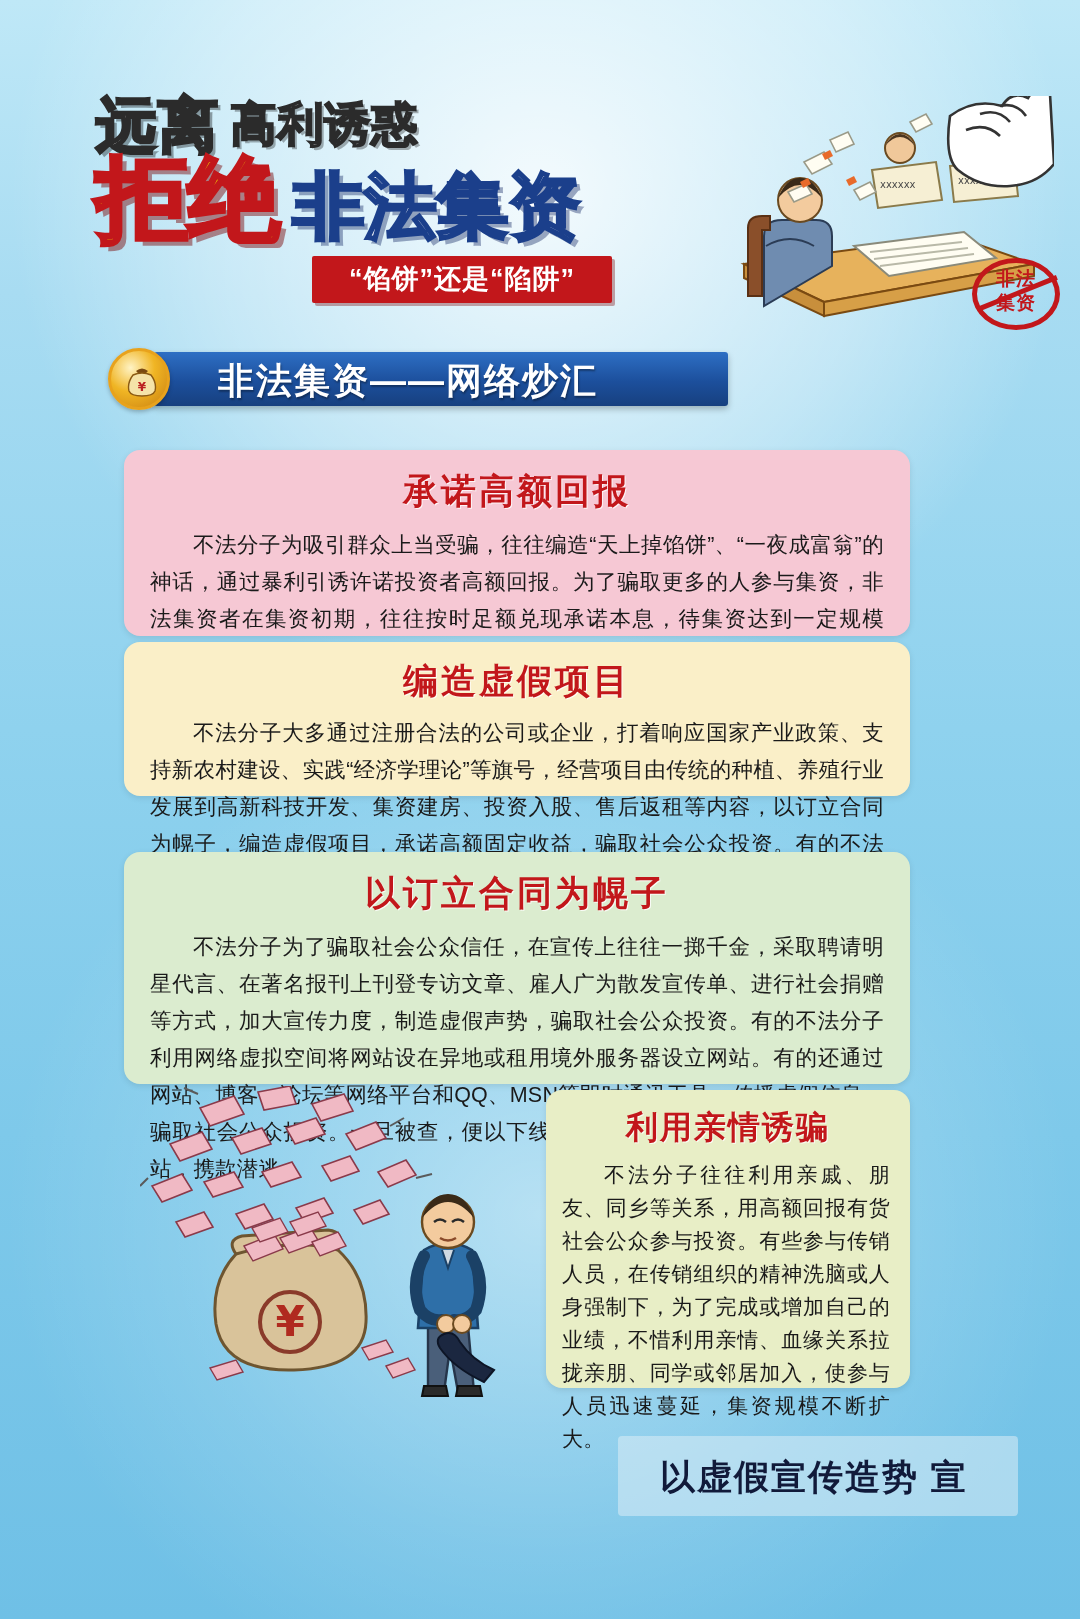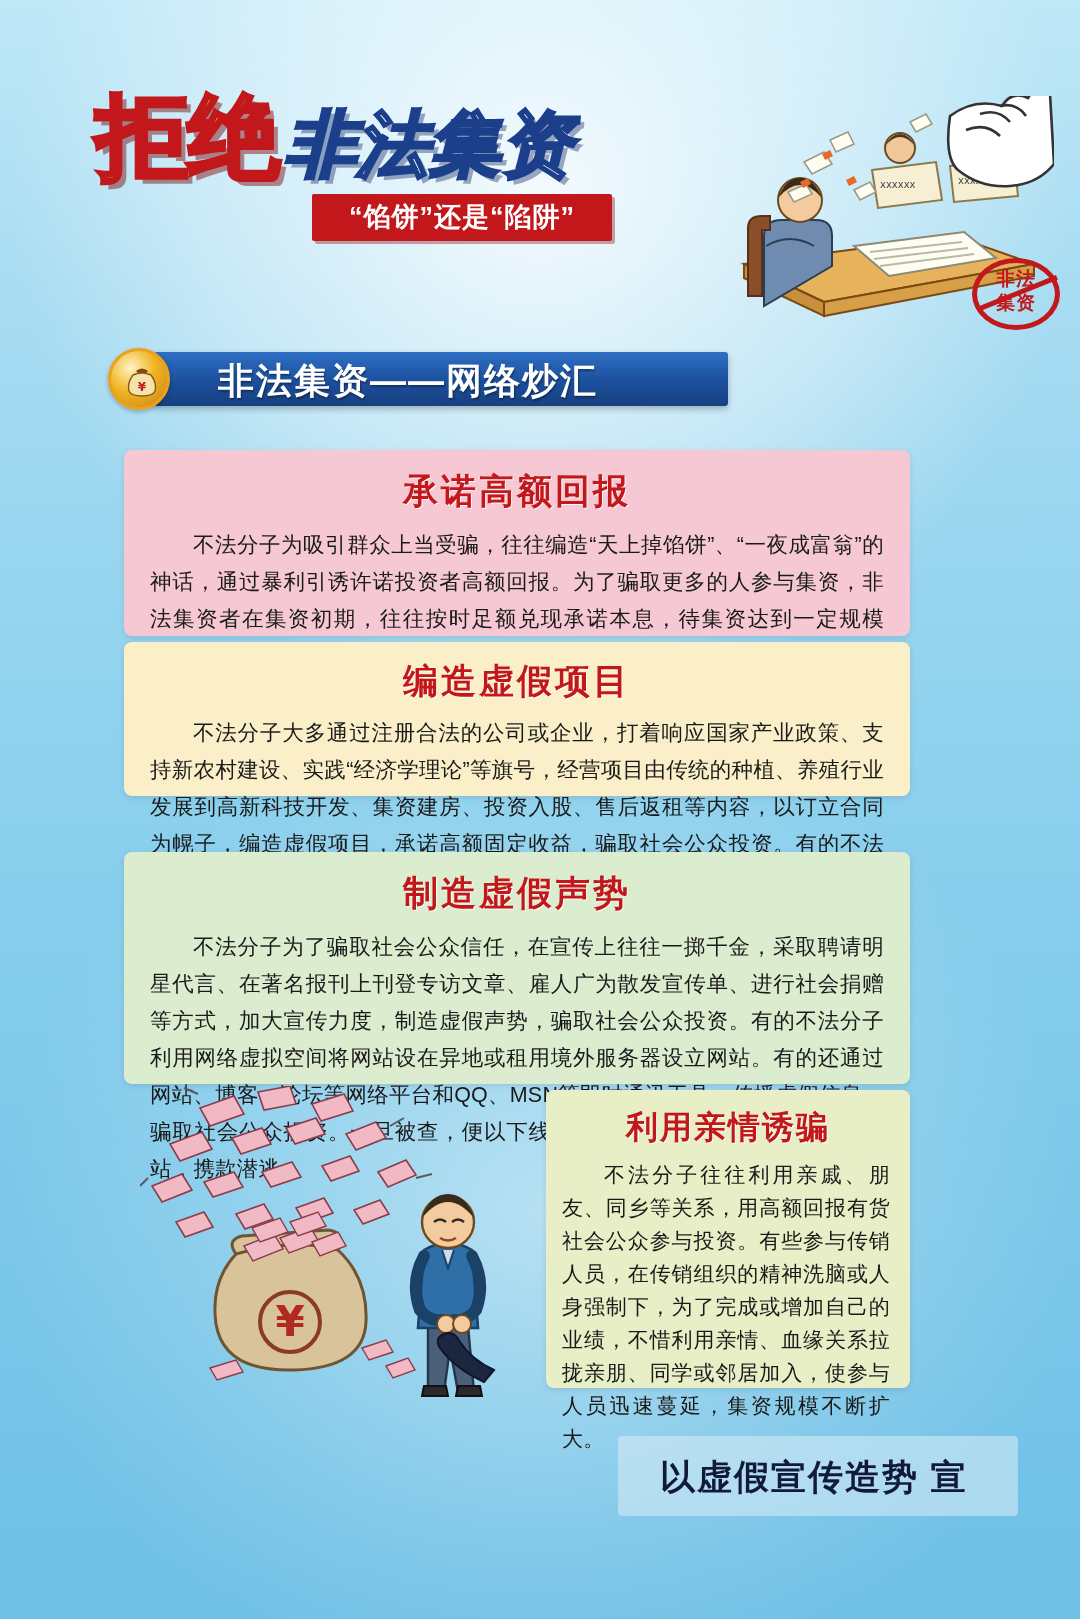--- a/index.html
+++ b/index.html
@@ -90,24 +90,23 @@
   .tl-feifa {
     font-size: 72px;
     font-weight: bold;
     color: #ffffff;
     -webkit-text-stroke: 3px #1b3f8b;
     text-shadow: 5px 5px 0 rgba(20,40,100,0.4);
     font-family: "DejaVu Sans", sans-serif;
     line-height: 96px;
     display: inline-block;
     vertical-align: top;
-    margin-left: 0;
+    margin-left: 8px;
     position: relative;
     top: 6px;
-    font-style: italic;
   }
   .tl-sub {
     margin-top: 8px;
     margin-left: 216px;
     width: 300px;
     background: #c2171b;
     color: #ffffff;
     font-size: 27px;
     font-weight: bold;
     letter-spacing: 1px;
@@ -198,21 +197,21 @@
     font-size: 36px;
     font-weight: bold;
     letter-spacing: 2px;
     text-shadow: 1px 2px 2px rgba(0,0,0,0.35);
     white-space: nowrap;
   }
 
   
   .card {
     position: absolute;
-    border-radius: 8px;
+    border-radius: 16px;
     box-shadow: 0 2px 6px rgba(0,0,0,0.10);
   }
   .card h2 {
     margin: 0;
     text-align: center;
     color: #c2171b;
     font-weight: bold;
     letter-spacing: 3px;
     font-size: 35px;
     text-shadow: 1px 1px 0 rgba(255,255,255,0.8);
@@ -274,20 +273,24 @@
   }
 </style>
 </head>
 <body>
 
 <div class="poster">
 
   <div class="header">
 
     <div class="title-art">
+      <div class="tl-line1">
+        <span class="tl-yuanli">远离</span>
+        <span class="tl-gaoli">高利诱惑</span>
+      </div>
       <div class="tl-line2">
         <span class="tl-juejue">拒绝</span>
         <span class="tl-feifa">非法集资</span>
       </div>
       <div class="tl-sub">“馅饼”还是“陷阱”</div>
     </div>
 
     <div class="header-illo">
       <svg width="350" height="250" viewBox="0 0 350 250" aria-hidden="true">
 
@@ -373,21 +376,21 @@
     <h2>承诺高额回报</h2>
     <p>不法分子为吸引群众上当受骗，往往编造“天上掉馅饼”、“一夜成富翁”的神话，通过暴利引诱许诺投资者高额回报。为了骗取更多的人参与集资，非法集资者在集资初期，往往按时足额兑现承诺本息，待集资达到一定规模后，便秘密转移资金或携款潜逃，使集资参与者遭受经济损失。</p>
   </div>
 
   <div class="card" id="card-2">
     <h2>编造虚假项目</h2>
     <p>不法分子大多通过注册合法的公司或企业，打着响应国家产业政策、支持新农村建设、实践“经济学理论”等旗号，经营项目由传统的种植、养殖行业发展到高新科技开发、集资建房、投资入股、售后返租等内容，以订立合同为幌子，编造虚假项目，承诺高额固定收益，骗取社会公众投资。有的不法分子假借委托理财名义，故意混淆投资理财概念，利用电子黄金、投资基金、网络炒汇、电子商务等新名词迷惑社会公众，承诺稳定高额回报，欺骗社会公众投资。</p>
   </div>
 
   <div class="card" id="card-3">
-    <h2>制造虚假声势</h2>
+    <h2>以订立合同为幌子</h2>
     <p>不法分子为了骗取社会公众信任，在宣传上往往一掷千金，采取聘请明星代言、在著名报刊上刊登专访文章、雇人广为散发宣传单、进行社会捐赠等方式，加大宣传力度，制造虚假声势，骗取社会公众投资。有的不法分子利用网络虚拟空间将网站设在异地或租用境外服务器设立网站。有的还通过网站、博客、论坛等网络平台和QQ、MSN等即时通讯工具，传播虚假信息，骗取社会公众投资。一旦被查，便以下线不按规则操作等为名，迅速关闭网站，携款潜逃。</p>
   </div>
 
   <div class="card" id="card-4">
     <h2>利用亲情诱骗</h2>
     <p>不法分子往往利用亲戚、朋友、同乡等关系，用高额回报有货社会公众参与投资。有些参与传销人员，在传销组织的精神洗脑或人身强制下，为了完成或增加自己的业绩，不惜利用亲情、血缘关系拉拢亲朋、同学或邻居加入，使参与人员迅速蔓延，集资规模不断扩大。</p>
   </div>
 
   <div class="money-illo">
     <svg width="400" height="320" viewBox="0 0 400 320" aria-hidden="true">

